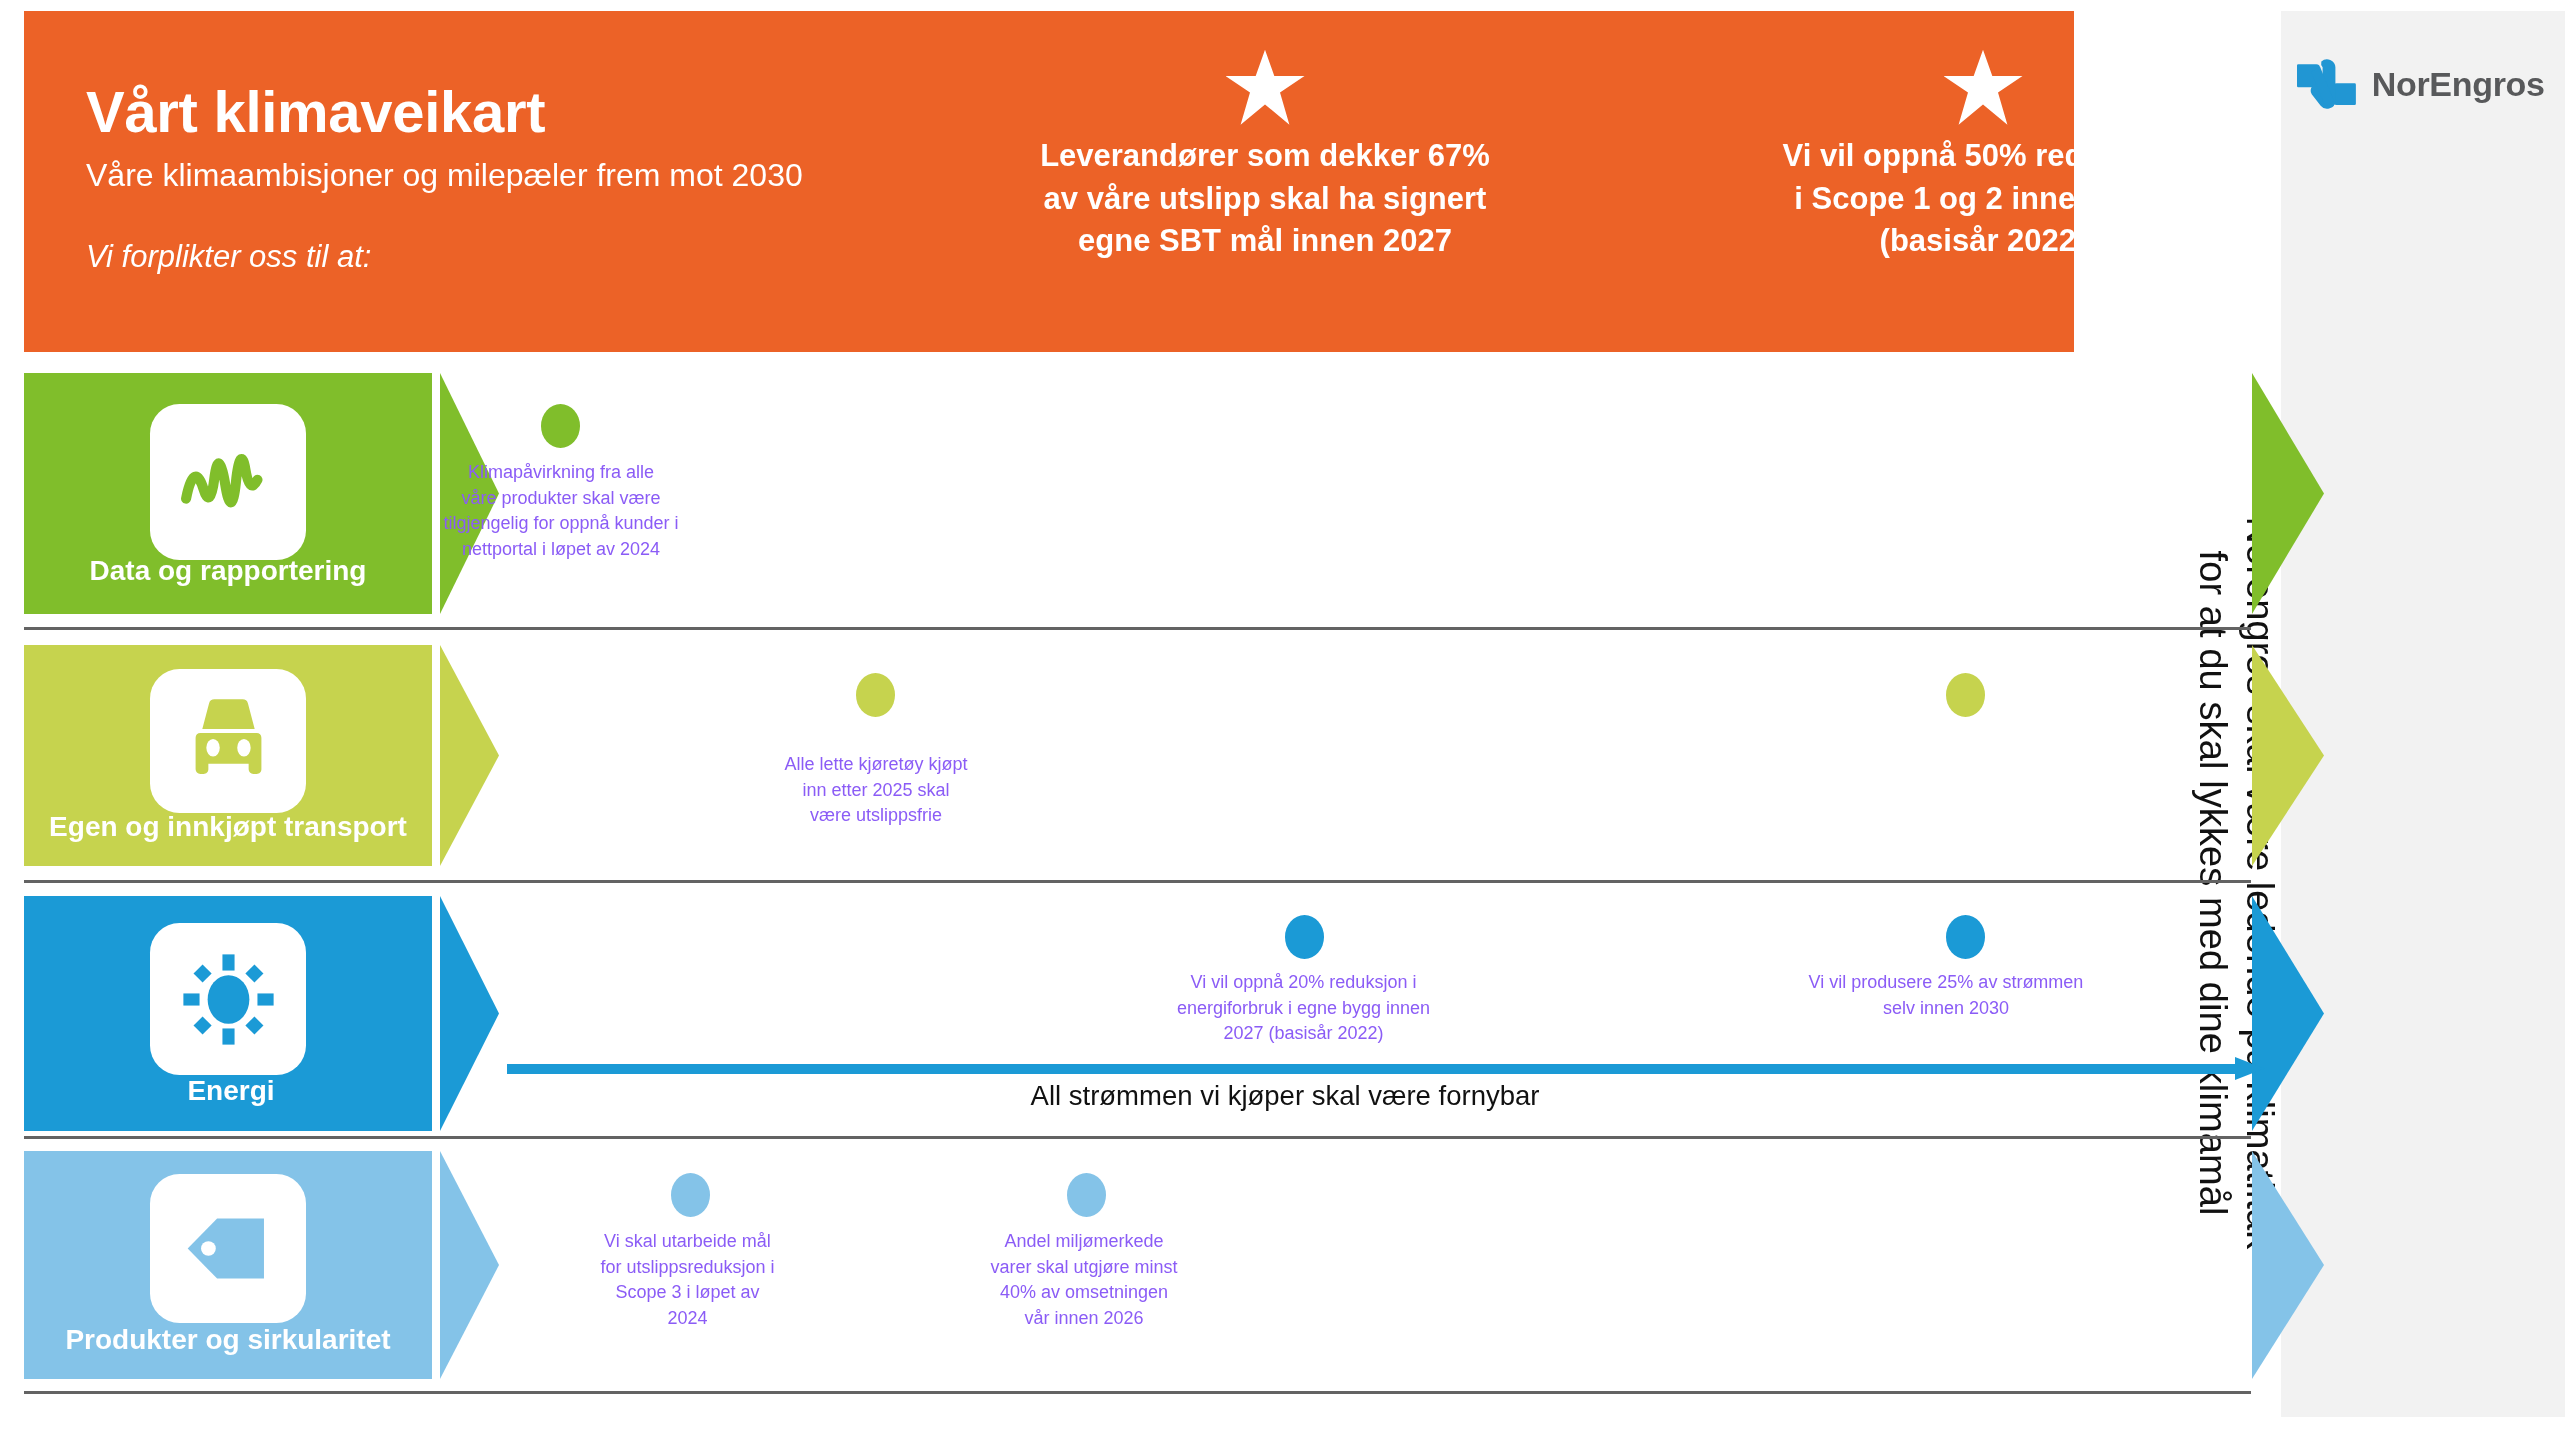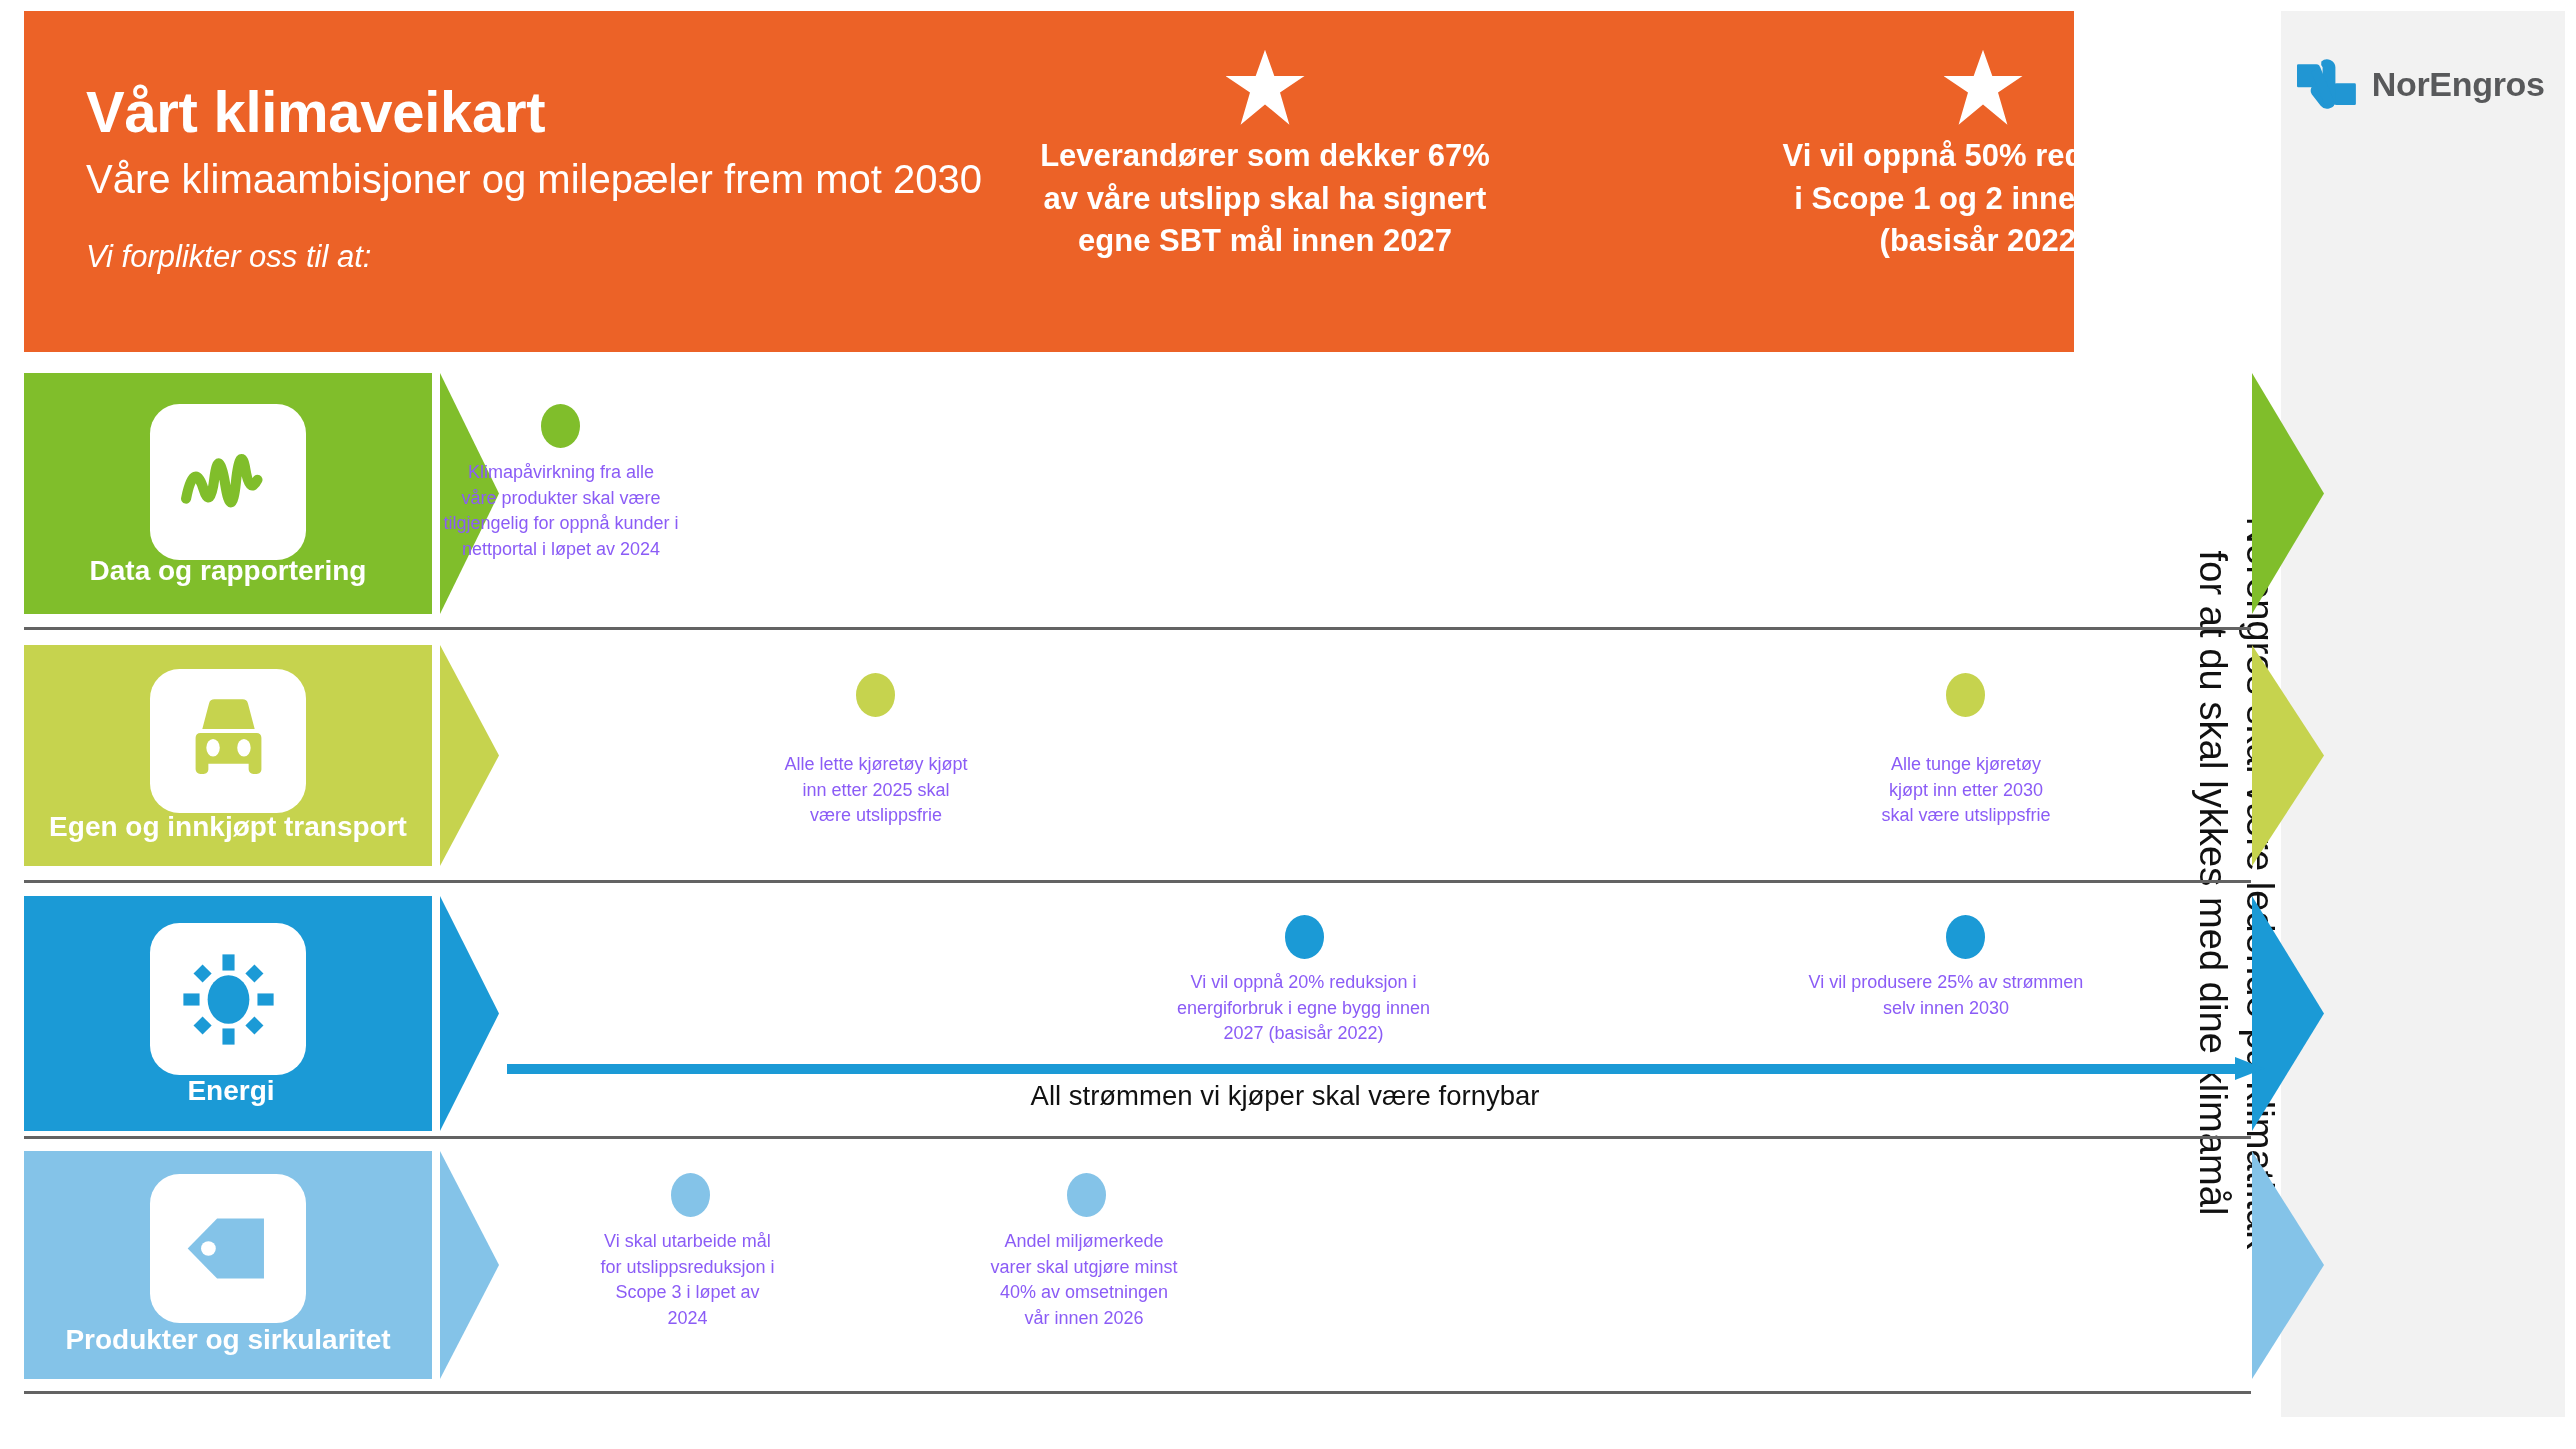--- a/index.html
+++ b/index.html
@@ -36,21 +36,21 @@
   .header{
     position:absolute;left:24px;top:10.7px;width:2050px;height:341px;
     background:#EC6227;
   }
   .header-title{
     position:absolute;left:62px;top:67px;
     font-size:58px;font-weight:bold;color:#ffffff;letter-spacing:-0.3px;
   }
   .header-sub{
     position:absolute;left:62px;top:146px;
-    font-size:40px;color:#ffffff;font-weight:400;
+    font-size:32px;color:#ffffff;font-weight:400;
   }
   .header-commit{
     position:absolute;left:62px;top:228px;
     font-size:31px;color:#ffffff;font-style:italic;font-weight:400;
   }
   .star-block{
     position:absolute;top:39px;width:550px;text-align:center;
   }
   .star-block.a{left:966px;}
   .star-block.b{left:1684px;}
@@ -208,25 +208,20 @@
     </svg>
 
     <div class="dot" style="left:832px;top:28px;background:#C6D34E;"></div>
     <div class="ms-text" style="left:651px;top:107px;width:402px;">
       <div>Alle lette kjøretøy kjøpt</div>
       <div>inn etter 2025 skal</div>
       <div>være utslippsfrie</div>
     </div>
 
     <div class="dot" style="left:1922px;top:28px;background:#C6D34E;"></div>
-    <div class="ms-text" style="left:1741px;top:107px;width:402px;">
-      <div>Alle tunge kjøretøy</div>
-      <div>kjøpt inn etter 2030</div>
-      <div>skal være utslippsfrie</div>
-    </div>
   </div>
   <div class="row-sep" style="top:880px;"></div>
 
   <div class="row" style="top:896px;height:235px;">
     <div class="tile" style="background:#1B9AD6;">
       <div class="tile-icon" style="top:27px;height:152px;">
         <svg width="101" height="101" viewBox="0 0 150 150">
           <ellipse cx="75" cy="75" rx="31" ry="36" fill="#1B9AD6"></ellipse>
           <rect x="66" y="8" width="18" height="24" fill="#1B9AD6"></rect>
           <rect x="66" y="118" width="18" height="24" fill="#1B9AD6"></rect>

